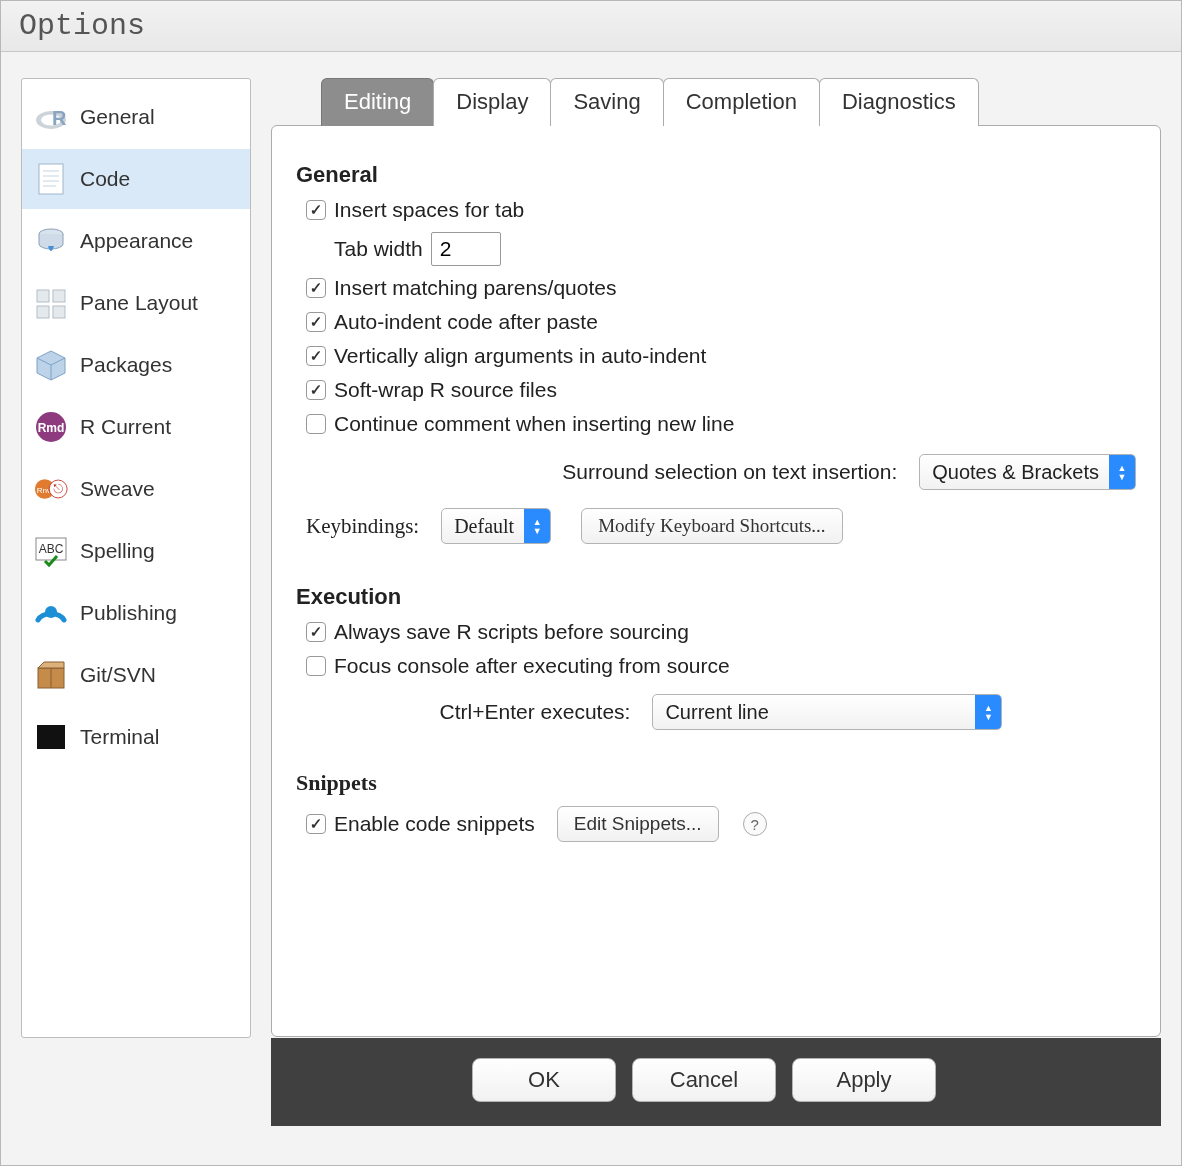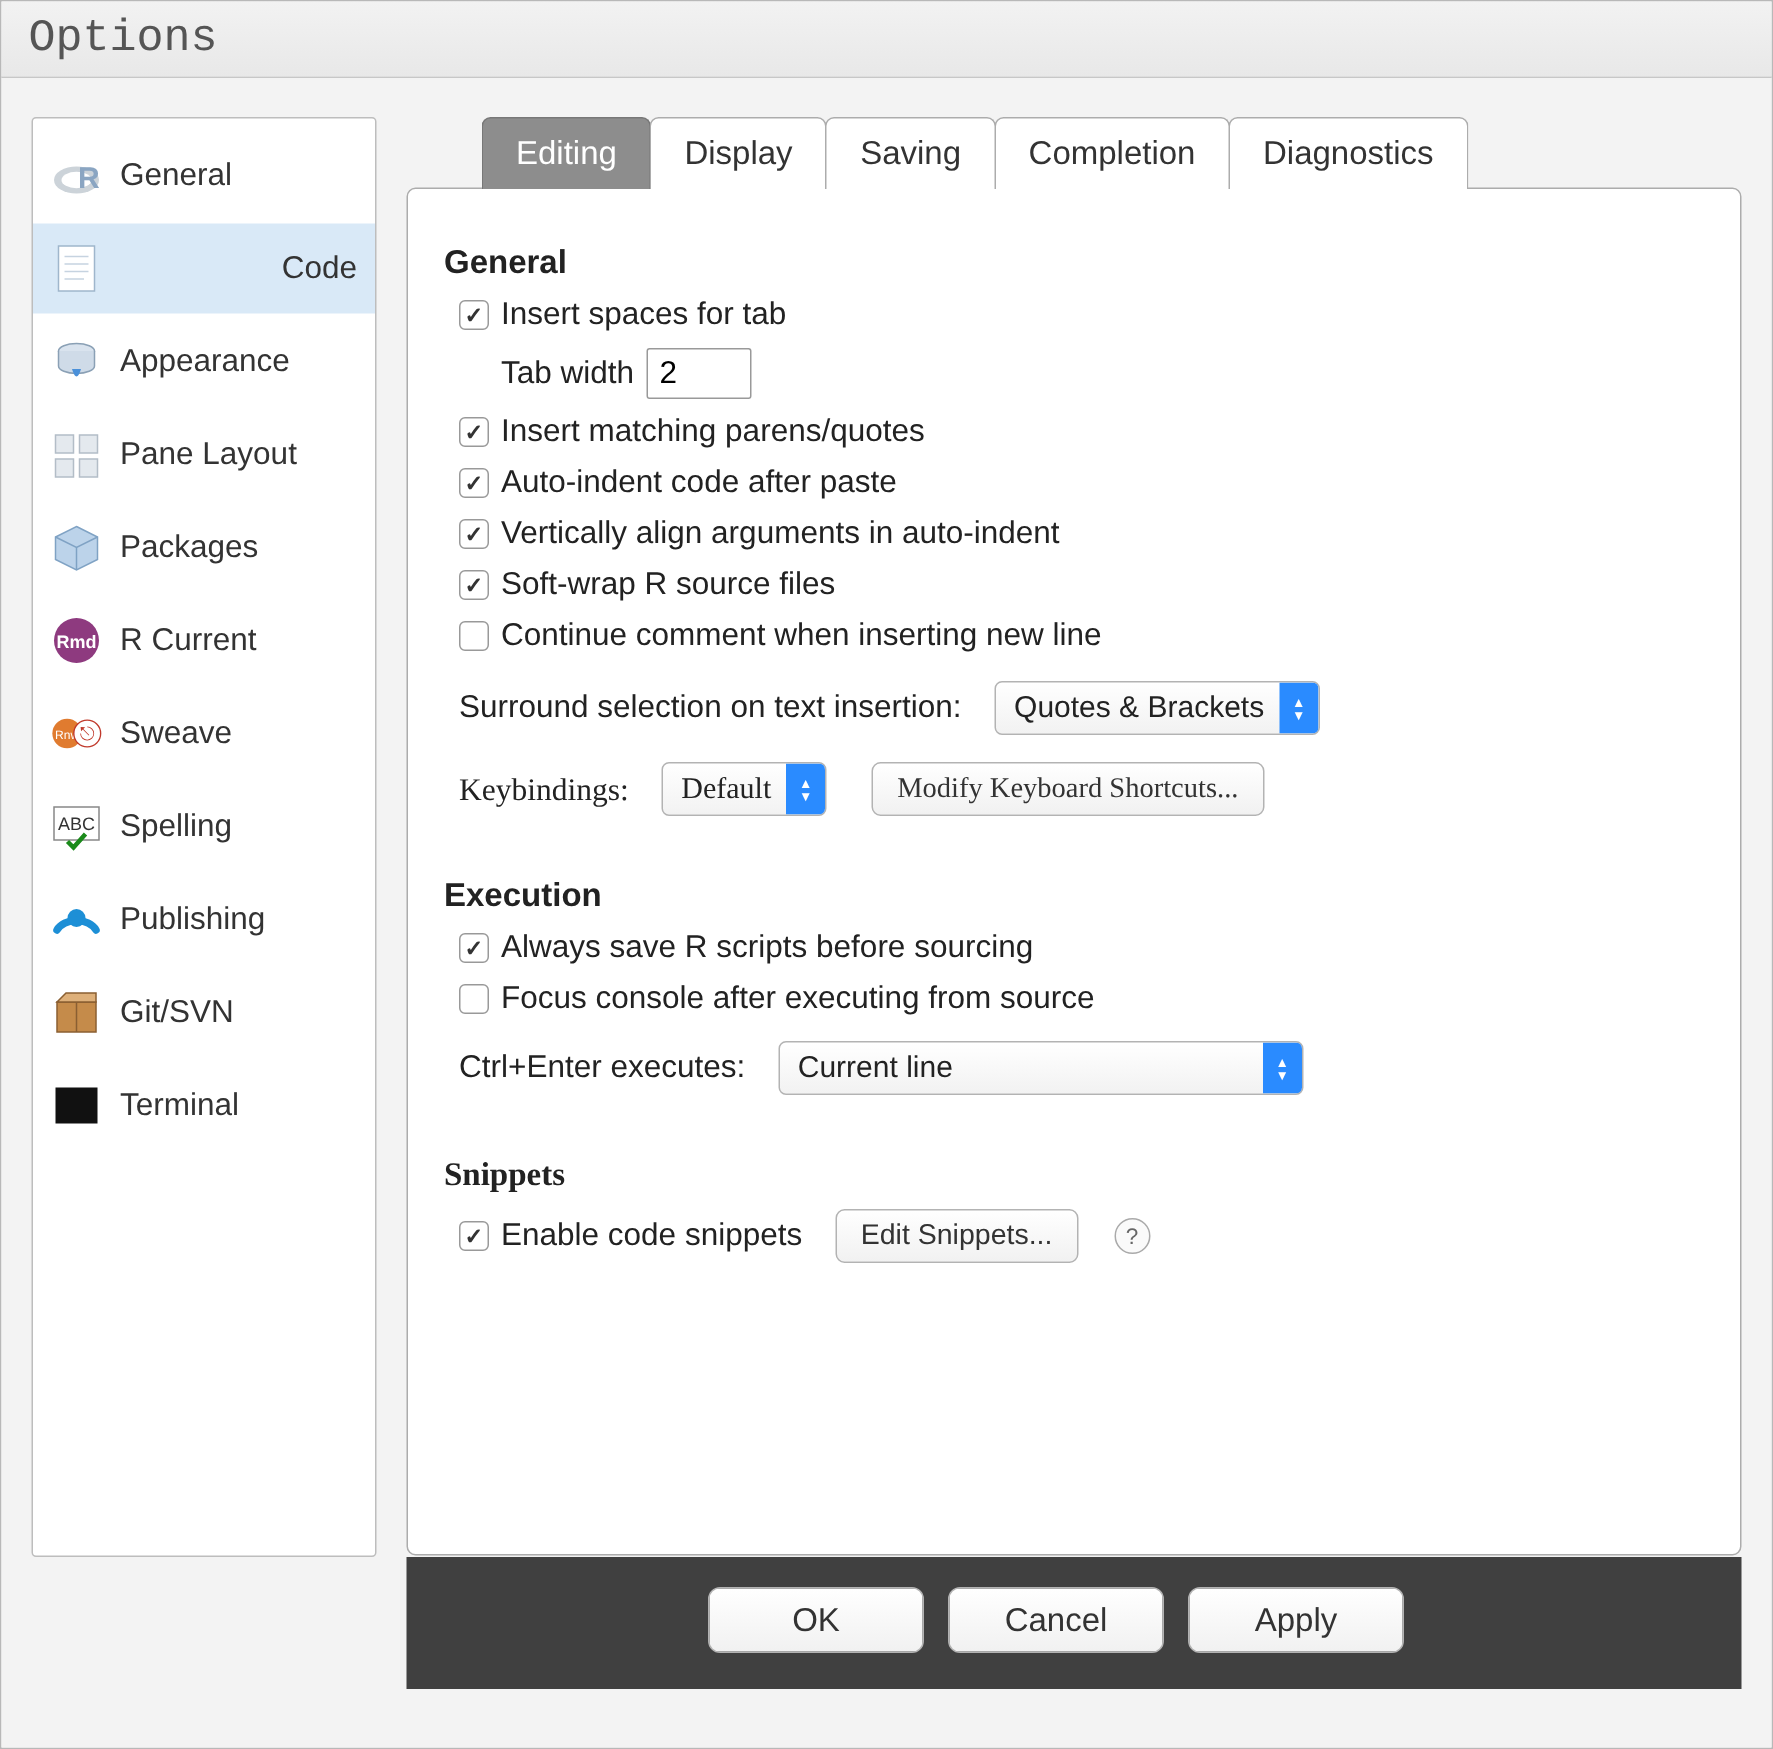--- a/index.html
+++ b/index.html
@@ -46,21 +46,21 @@
     display: flex;
     align-items: center;
     gap: 12px;
     padding: 8px 12px;
     font-size: 21px;
     color: #333;
     cursor: pointer;
     margin: 2px 0;
     height: 60px;
   }
-  .side-item.active { background: #d9e9f7; justify-content: space-between; }
+  .side-item.active { background: #d9e9f7; }
   .side-icon {
     width: 34px;
     height: 34px;
     display: flex;
     align-items: center;
     justify-content: center;
     flex-shrink: 0;
   }
   
   .main {
@@ -361,21 +361,21 @@
         </div>
         <div class="row">
           <span class="checkbox checked"></span>
           <span>Soft-wrap R source files</span>
         </div>
         <div class="row">
           <span class="checkbox"></span>
           <span>Continue comment when inserting new line</span>
         </div>
 
-        <div class="row" style="margin-top:18px;">
+        <div class="row" style="margin-top:18px;justify-content:flex-end;">
           <span>Surround selection on text insertion:</span>
           <span style="width:6px"></span>
           <span class="select">
             <span class="val">Quotes &amp; Brackets</span>
             <span class="arrows">
                 <span>▲</span>
                 <span>▼</span>
               </span>
           </span>
         </div>
@@ -397,21 +397,21 @@
         <h3 class="section" style="margin-top:40px;">Execution</h3>
 
         <div class="row">
           <span class="checkbox checked"></span>
           <span>Always save R scripts before sourcing</span>
         </div>
         <div class="row">
           <span class="checkbox"></span>
           <span>Focus console after executing from source</span>
         </div>
-        <div class="row" style="margin-top:16px;">
+        <div class="row" style="margin-top:16px;justify-content:center;">
           <span>Ctrl+Enter executes:</span>
           <span style="width:6px"></span>
           <span class="select" style="width:350px;">
             <span class="val" style="flex:1;">Current line</span>
             <span class="arrows">
                 <span>▲</span>
                 <span>▼</span>
               </span>
           </span>
         </div>

